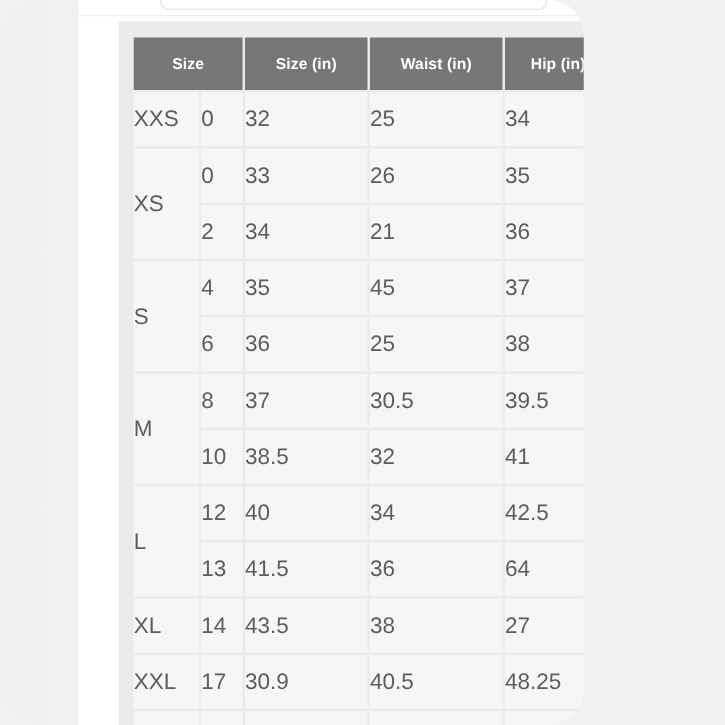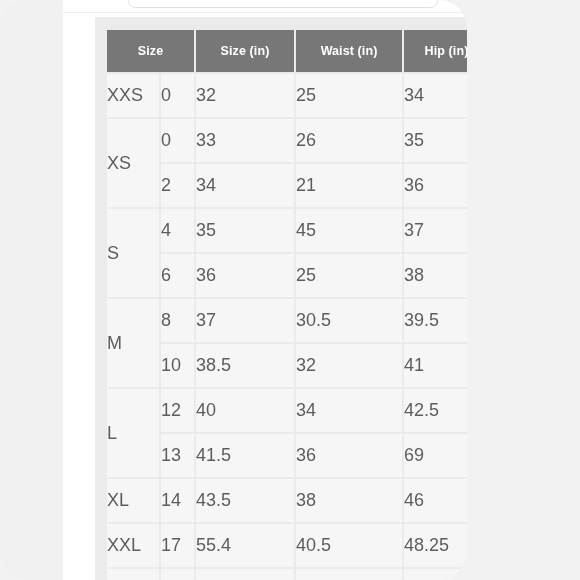--- a/index.html
+++ b/index.html
@@ -189,33 +189,33 @@
               <td class="size-label" rowspan="2">L</td>
               <td>12</td>
               <td>40</td>
               <td>34</td>
               <td>42.5</td>
             </tr>
             <tr>
               <td>13</td>
               <td>41.5</td>
               <td>36</td>
-              <td>69</td>
+              <td>64</td>
             </tr>
             <tr>
               <td class="size-label">XL</td>
               <td>14</td>
               <td>43.5</td>
               <td>38</td>
-              <td>46</td>
+              <td>27</td>
             </tr>
             <tr>
               <td class="size-label">XXL</td>
               <td>17</td>
-              <td>55.4</td>
+              <td>30.9</td>
               <td>40.5</td>
               <td>48.25</td>
             </tr>
             <tr>
               <td class="size-label"></td>
               <td></td>
               <td></td>
               <td></td>
               <td></td>
             </tr>

